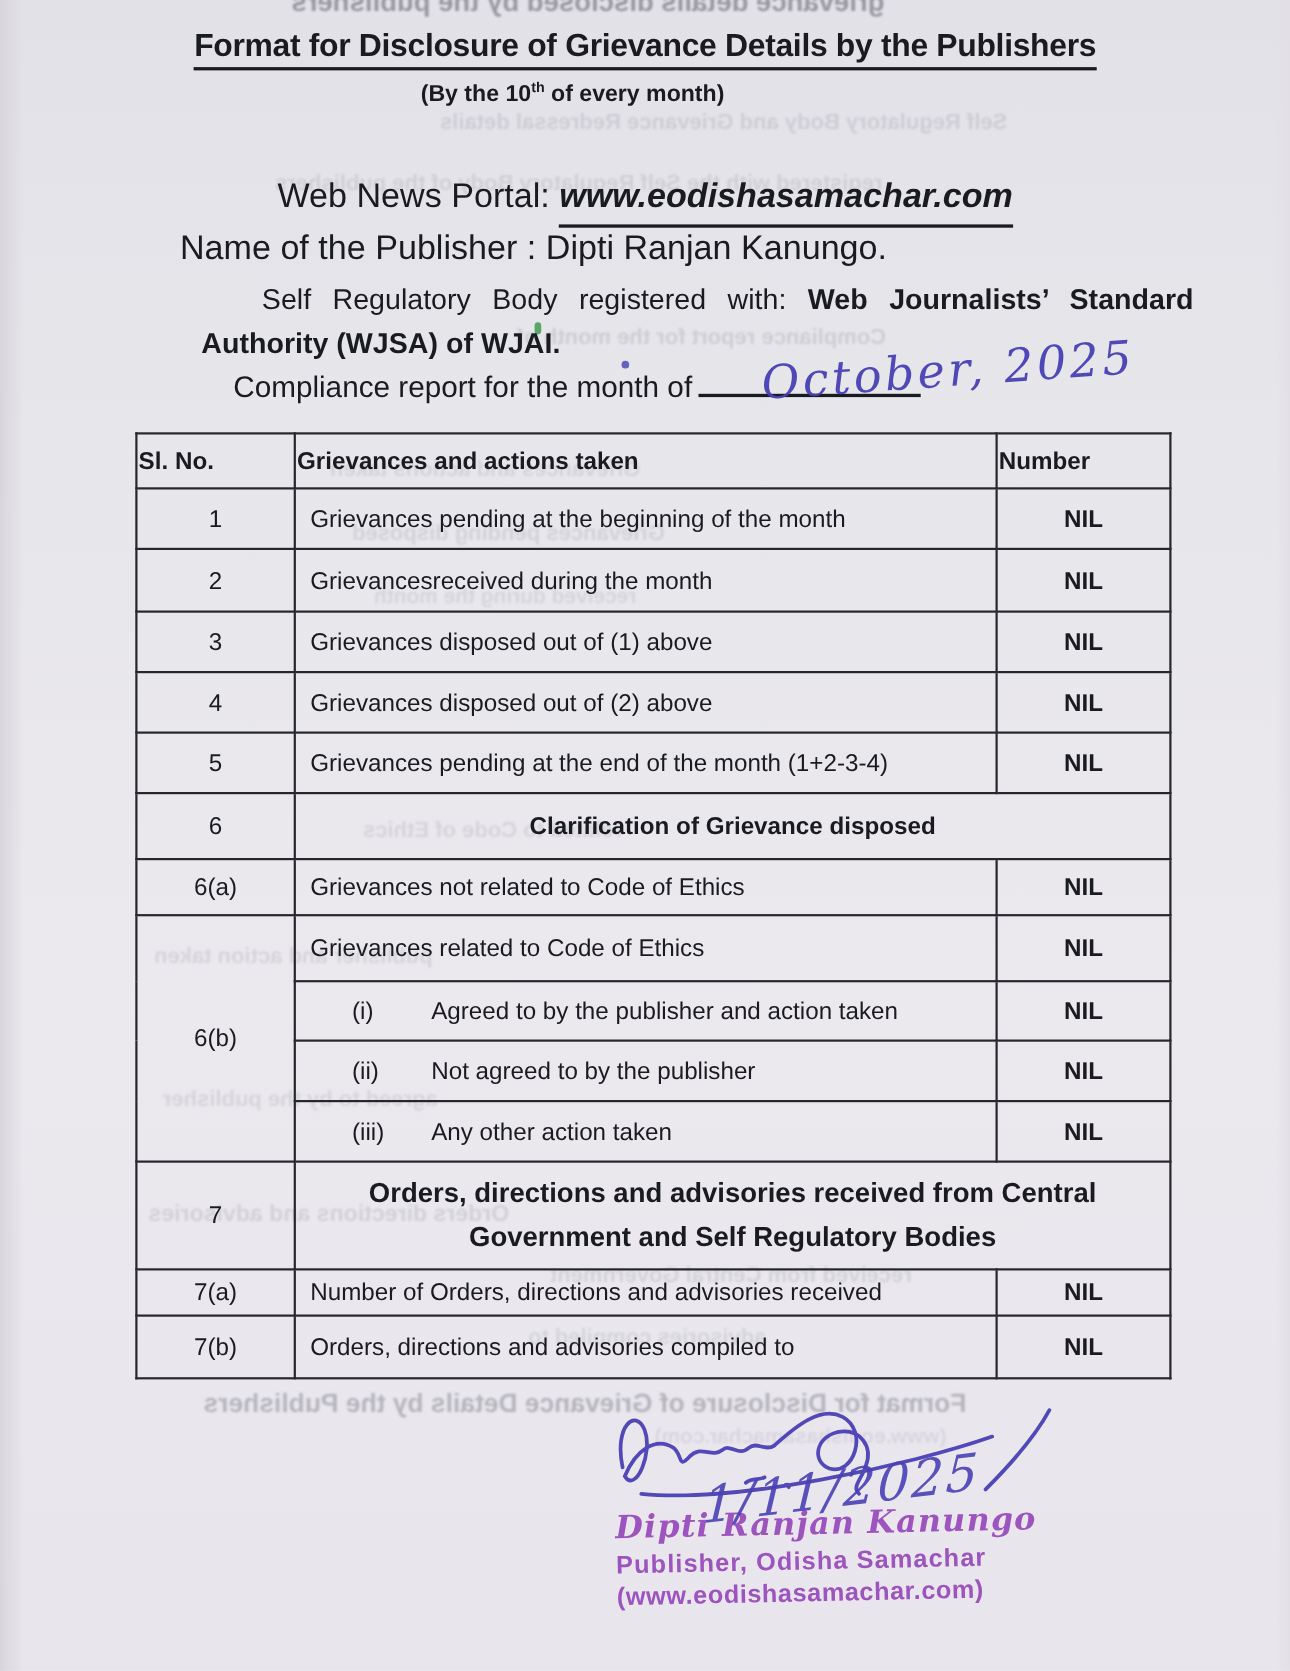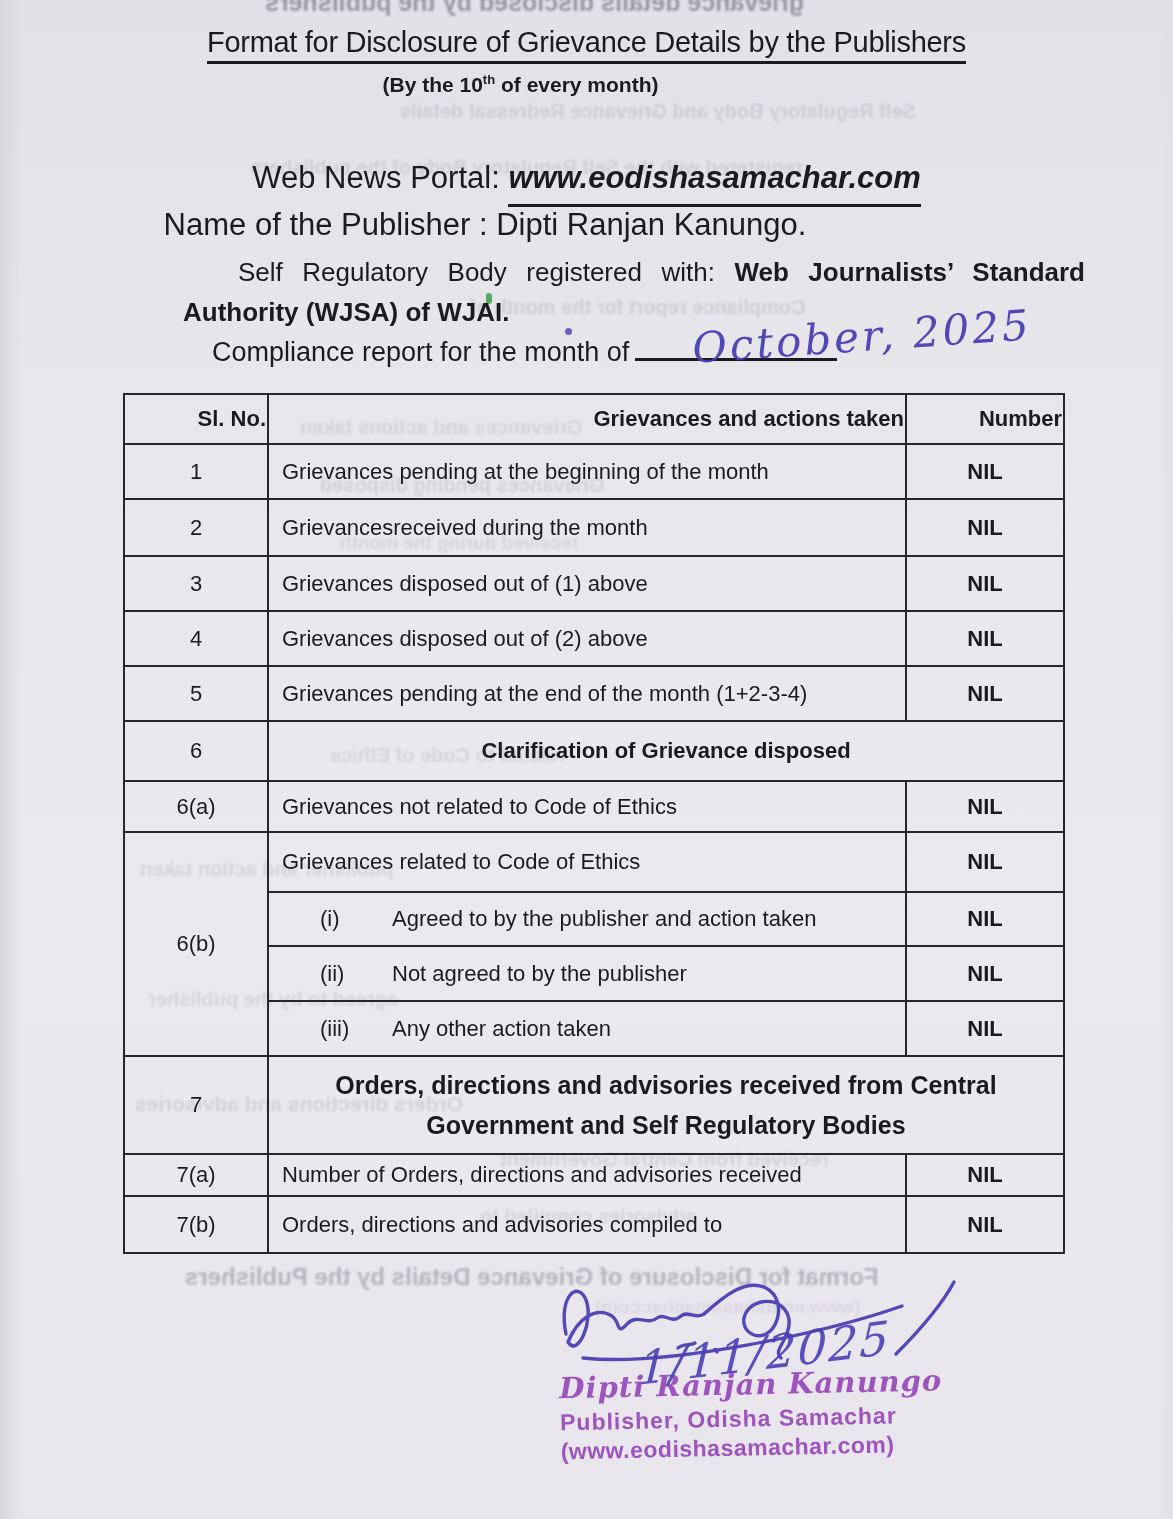--- a/index.html
+++ b/index.html
@@ -12,21 +12,21 @@
     position:relative;width:1173px;height:1519px;overflow:hidden;
     background:
       linear-gradient(90deg, #d8d6dc 0px, rgba(216,214,220,0) 22px),
       linear-gradient(270deg, #e2e0e6 0px, rgba(226,224,230,0) 14px),
       linear-gradient(180deg,#e2e1e7 0%,#e7e6eb 25%,#ebe9ee 60%,#e8e6ec 100%);
   }
   .bleed span{position:absolute;transform:scaleX(-1);filter:blur(1.2px);font-weight:700;white-space:nowrap;}
   
   .title-wrap{position:absolute;top:26px;left:0;width:1173px;text-align:center;}
   .title-wrap .t{
-    font-size:29px;font-weight:400;letter-spacing:-0.3px;
+    font-size:29px;font-weight:700;letter-spacing:-0.3px;
     border-bottom:3px solid var(--ink);padding-bottom:3px;
   }
   .subtitle{position:absolute;top:72px;left:0;width:1173px;text-align:center;}
   .subtitle .in{position:relative;left:-66px;font-size:21px;font-weight:700;}
   .subtitle sup{font-size:13px;}
   .portal{position:absolute;top:160px;left:0;width:1173px;text-align:center;font-size:31px;}
   .portal .url{font-weight:700;border-bottom:3px solid var(--ink);padding-bottom:9px;font-style:italic;}
   .pubname{position:absolute;top:207px;left:0;width:970px;text-align:center;font-size:31px;}
   .srb{
     position:absolute;top:252px;left:140px;width:902px;
@@ -45,21 +45,21 @@
     position:absolute;left:123px;top:393px;width:940px;
     border-collapse:collapse;table-layout:fixed;
   }
   table.griev td{
     border:2px solid var(--line);vertical-align:middle;
     font-size:22px;overflow:hidden;
   }
   td.sl{text-align:center;}
   td.desc{padding-left:13px;}
   td.num{text-align:center;font-weight:700;font-size:21px;}
-  td.hdr{text-align:right;font-weight:700;}
+  td.hdr{text-align:left;font-weight:700;}
   td.span-title{text-align:center;font-weight:700;font-size:26px;}
   td.span-title.two-line{font-size:25px;line-height:40px;padding:0 55px;}
   .sub-label{display:inline-block;width:72px;margin-left:38px;}
   
   .sig-svg{position:absolute;left:528px;top:1268px;z-index:3;}
   .stamp{
     position:absolute;left:560px;top:1368px;width:320px;z-index:2;
     color:var(--stamp-purple);opacity:.88;transform:rotate(-1.2deg);text-align:center;
   }
   .stamp .l1{font-family:"DejaVu Serif",serif;font-style:italic;font-weight:700;font-size:29px;letter-spacing:1px;white-space:nowrap;}

